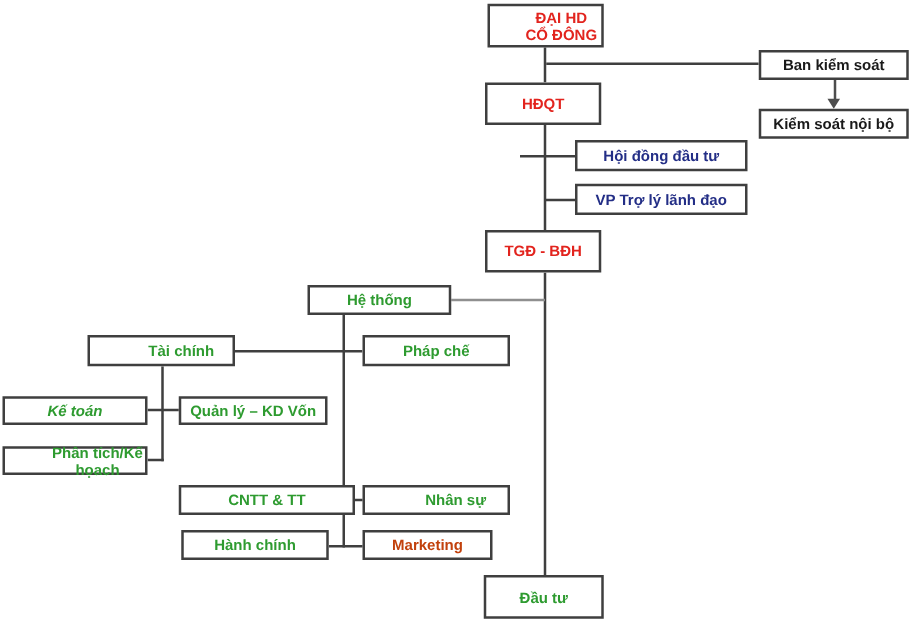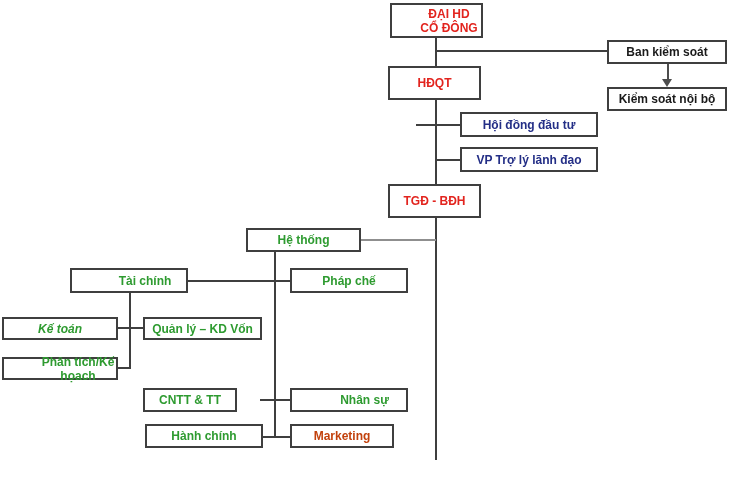--- a/index.html
+++ b/index.html
@@ -67,22 +67,23 @@
   <div class="box" style="left: 70px; top: 268px; width: 118px; height: 25px; color: rgb(46, 155, 48); padding-left: 32px;">Tài chính</div>
 
   <div class="box" style="left: 290px; top: 268px; width: 118px; height: 25px; color: rgb(46, 155, 48);">Pháp chế</div>
 
   <div class="box" style="left: 2px; top: 317px; width: 116px; height: 23px; color: rgb(46, 155, 48); font-style: italic;">Kế toán</div>
 
   <div class="box" style="left: 143px; top: 317px; width: 119px; height: 23px; color: rgb(46, 155, 48);">Quản lý – KD Vốn</div>
 
   <div class="box" style="left: 2px; top: 357px; width: 116px; height: 23px; color: rgb(46, 155, 48); padding-left: 36px;">Phân tích/Kế họach</div>
 
-  <div class="box" style="left: 143px; top: 388px; width: 94px; height: 24px; color: rgb(46, 155, 48);">CNTT &amp; TT</div>
+  <div class="box" style="left: 143px; top: 388px; width: 141px; height: 24px; color: rgb(46, 155, 48);">CNTT &amp; TT</div>
 
   <div class="box" style="left: 290px; top: 388px; width: 118px; height: 24px; color: rgb(46, 155, 48); padding-left: 31px;">Nhân sự</div>
 
   <div class="box" style="left: 145px; top: 424px; width: 118px; height: 24px; color: rgb(46, 155, 48);">Hành chính</div>
 
   <div class="box" style="left: 290px; top: 424px; width: 104px; height: 24px; color: #c2410c;">Marketing</div>
 
+  <div class="box" style="left: 387px; top: 460px; width: 96px; height: 35px; color: rgb(46, 155, 48);">Đầu tư</div>
 
 </div>
 
 </body></html>

